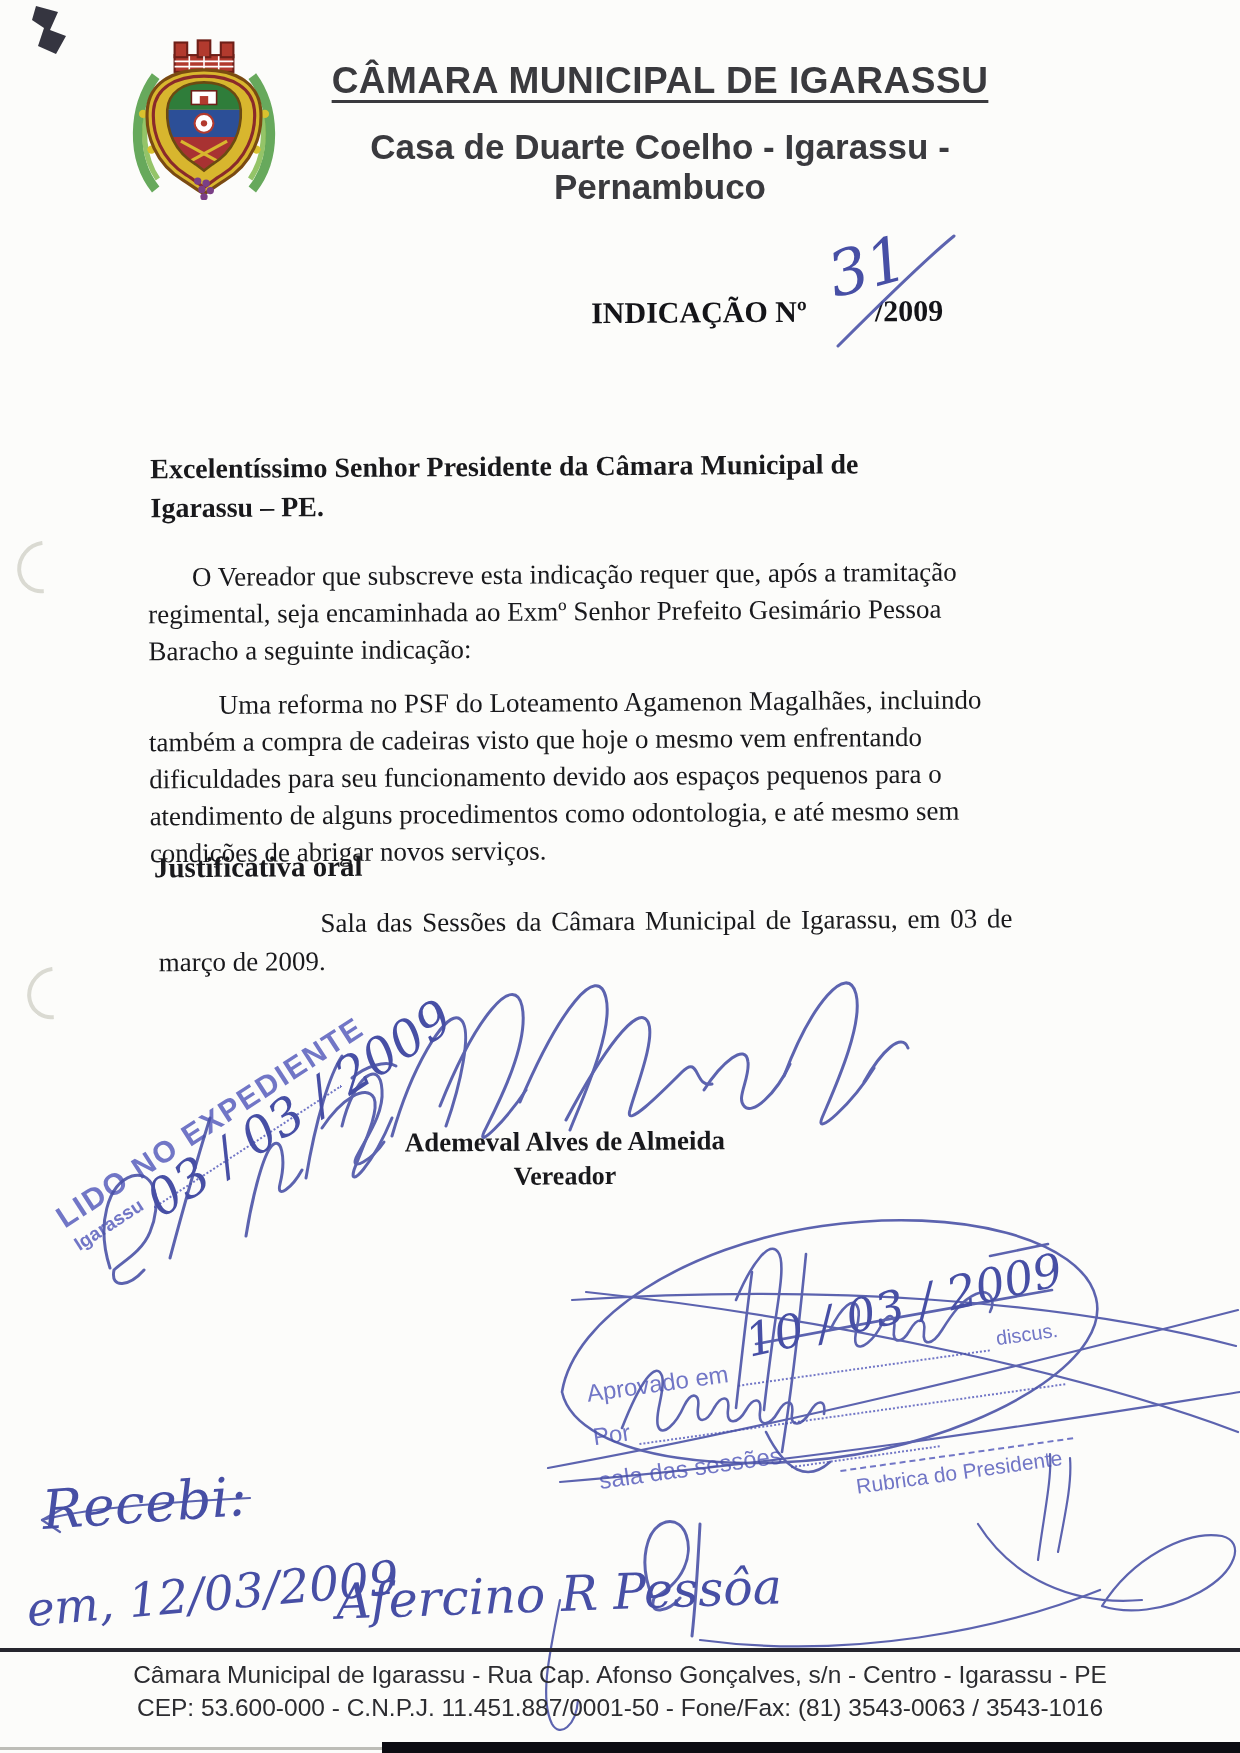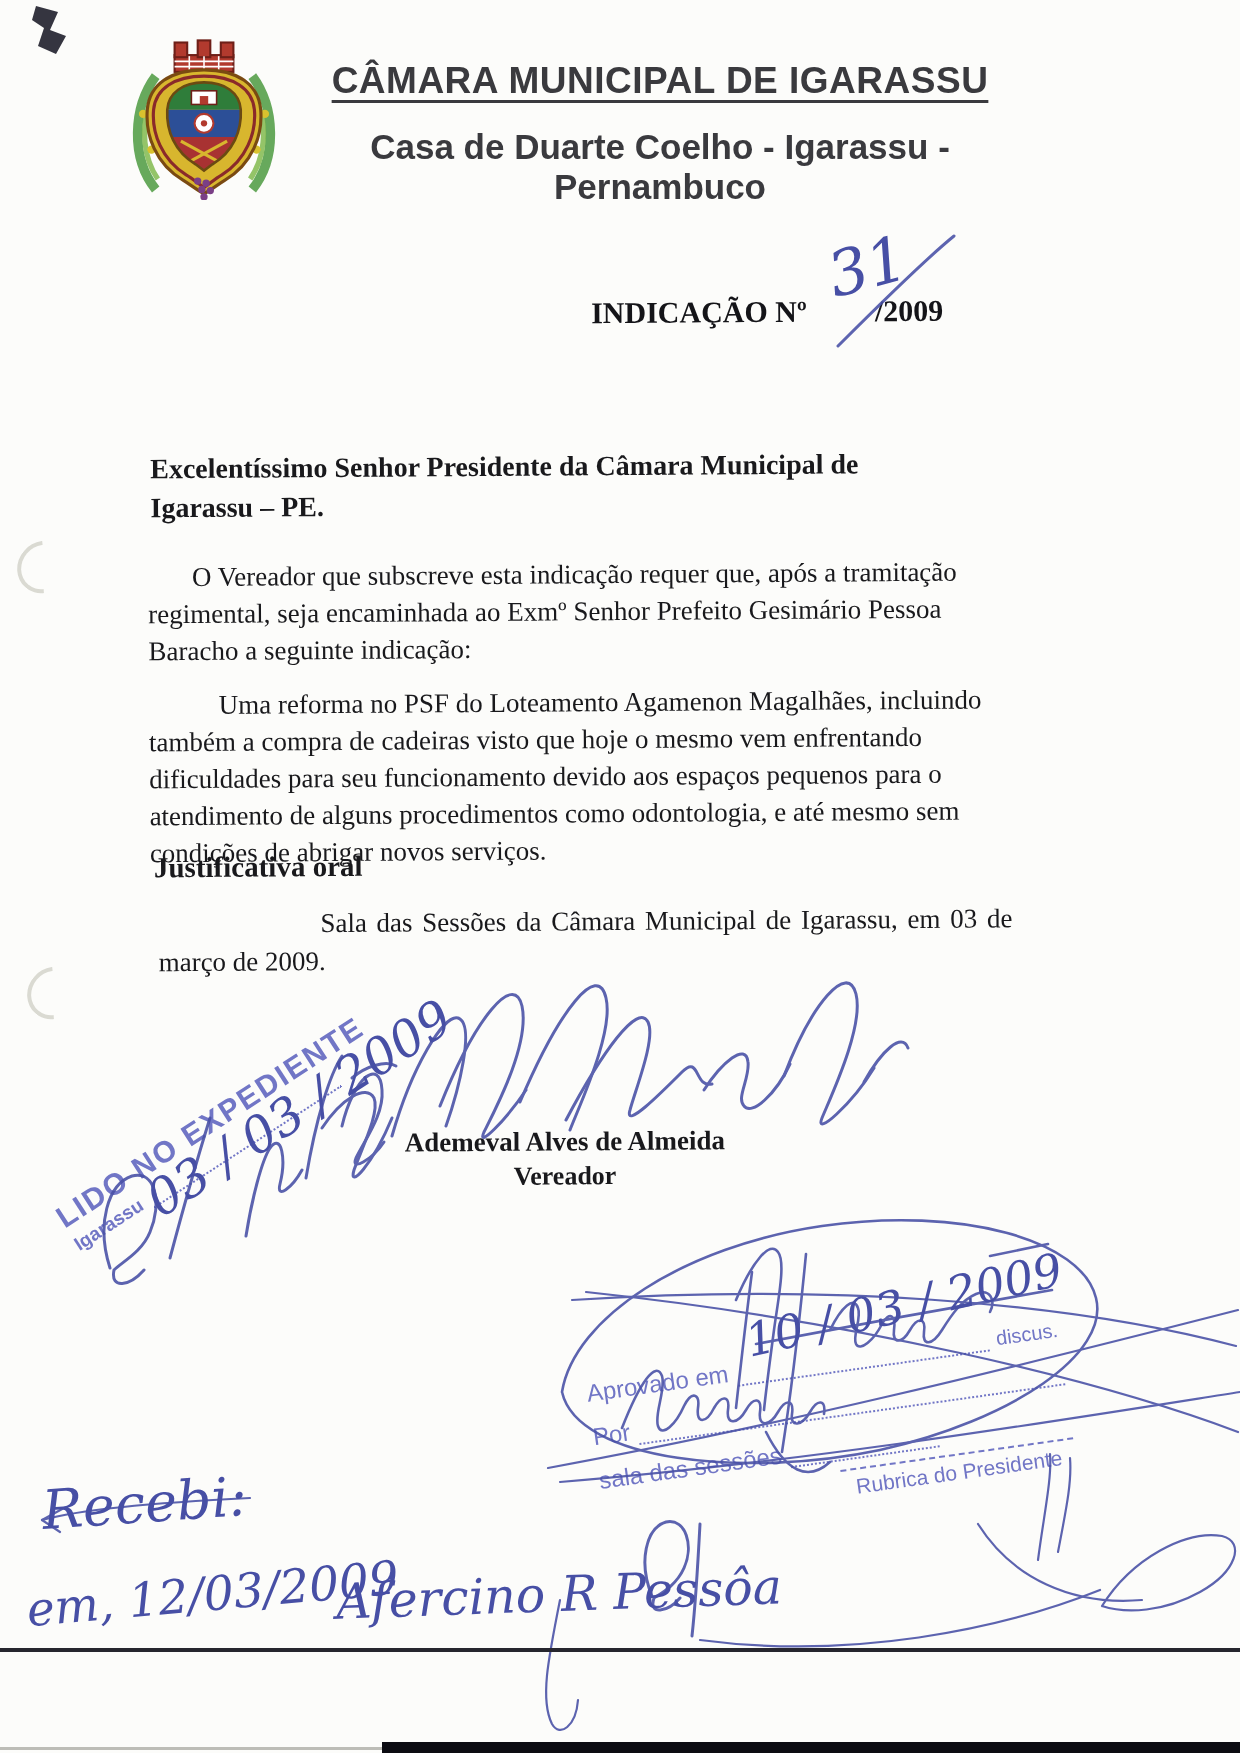--- a/index.html
+++ b/index.html
@@ -247,16 +247,20 @@
     </g>
     <g>
       <path d="M36,6 L58,12 L50,30 L66,36 L56,54 L38,46 L44,28 L32,20 Z" fill="#1f1f2b" opacity=".9"></path>
     </g>
   </svg>
 
   <div class="crescent" style="left:18px;top:540px"></div>
   <div class="crescent" style="left:28px;top:966px"></div>
 
   <div class="footer-rule"></div>
+  <div class="footer">
+    <div>Câmara Municipal de Igarassu - Rua Cap.  Afonso  Gonçalves, s/n - Centro - Igarassu - PE</div>
+    <div>CEP: 53.600-000 - C.N.P.J. 11.451.887/0001-50 - Fone/Fax: (81) 3543-0063 / 3543-1016</div>
+  </div>
   <div class="bottom-bar"></div>
   <div class="bottom-bar-left"></div>
 
 </div>
 
 </body></html>

